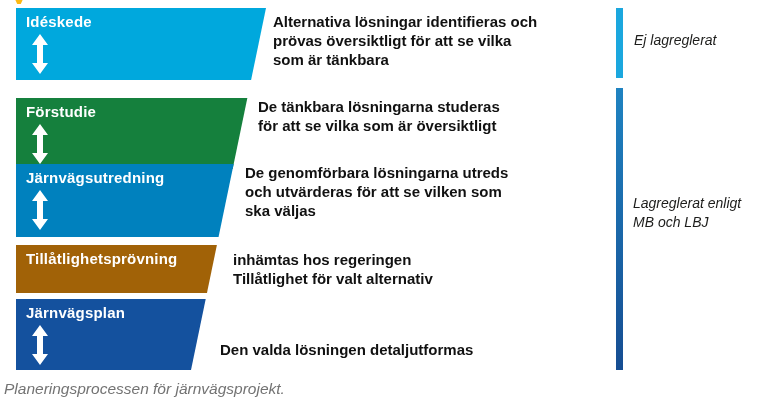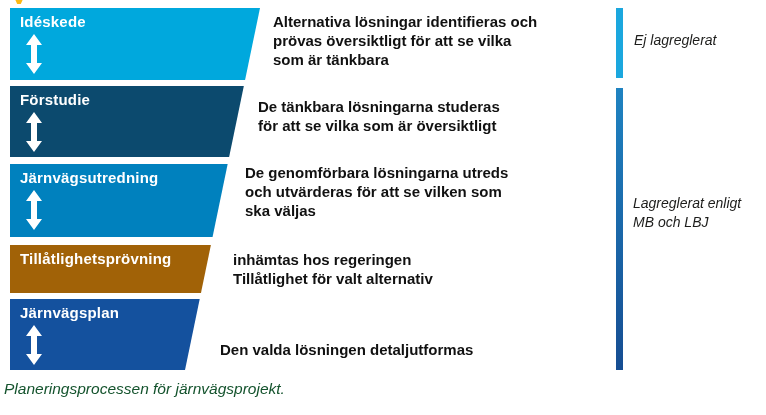--- a/index.html
+++ b/index.html
@@ -16,21 +16,21 @@
   .yellow-tip {
     position: absolute;
     left: 15px; top: 0;
     width: 8px; height: 4px;
     clip-path: polygon(5% 0, 95% 0, 72% 100%, 28% 100%);
   }
 
   
   .funnel {
     position: absolute;
-    left: 10px; top: 8px;
+    left: 16px; top: 8px;
     width: 250px; height: 362px;
     clip-path: polygon(0 0, 100% 0, 70% 100%, 0 100%);
   }
   .stage { position: absolute; left: 0; width: 100%; }
   .stage-0 { top: 0;    height: 72px; }
   .stage-1 { top: 78px;  height: 71px; }
   .stage-2 { top: 156px; height: 73px; }
   .stage-3 { top: 237px; height: 48px; }
   .stage-4 { top: 291px; height: 84px; }
 
@@ -78,41 +78,41 @@
     white-space: nowrap;
   }
   .label-not-regulated { left: 634px; top: 31px; text-align: center; }
   .label-regulated     { left: 633px; top: 194px; }
 
   .figure-caption {
     position: absolute;
     left: 4px; top: 380px;
     font-style: italic;
     font-size: 15.5px;
-    color: #14532d;
+    color: #737373;
     white-space: nowrap;
   }
 </style>
 </head>
 <body>
 
 <div class="canvas">
 
   <div class="yellow-tip" style="background-color: rgb(253, 185, 19);"></div>
 
   <div class="funnel">
 
     <div class="stage stage-0" style="background-color: rgb(0, 168, 221);">
       <div class="stage-label">Idéskede</div>
       <svg class="scope-arrow" viewBox="0 0 16 40" xmlns="http://www.w3.org/2000/svg">
         <polygon points="8,0 16,11 11,11 11,29 16,29 8,40 0,29 5,29 5,11 0,11" fill="#ffffff"></polygon>
       </svg>
     </div>
 
-    <div class="stage stage-1" style="background-color: #0c4a6e;">
+    <div class="stage stage-1" style="background-color: #15803d; margin-top: 12px;">
       <div class="stage-label">Förstudie</div>
       <svg class="scope-arrow" viewBox="0 0 16 40" xmlns="http://www.w3.org/2000/svg">
         <polygon points="8,0 16,11 11,11 11,29 16,29 8,40 0,29 5,29 5,11 0,11" fill="#ffffff"></polygon>
       </svg>
     </div>
 
     <div class="stage stage-2" style="background-color: rgb(0, 129, 190);">
       <div class="stage-label">Järnvägsutredning</div>
       <svg class="scope-arrow" viewBox="0 0 16 40" xmlns="http://www.w3.org/2000/svg">
         <polygon points="8,0 16,11 11,11 11,29 16,29 8,40 0,29 5,29 5,11 0,11" fill="#ffffff"></polygon>

